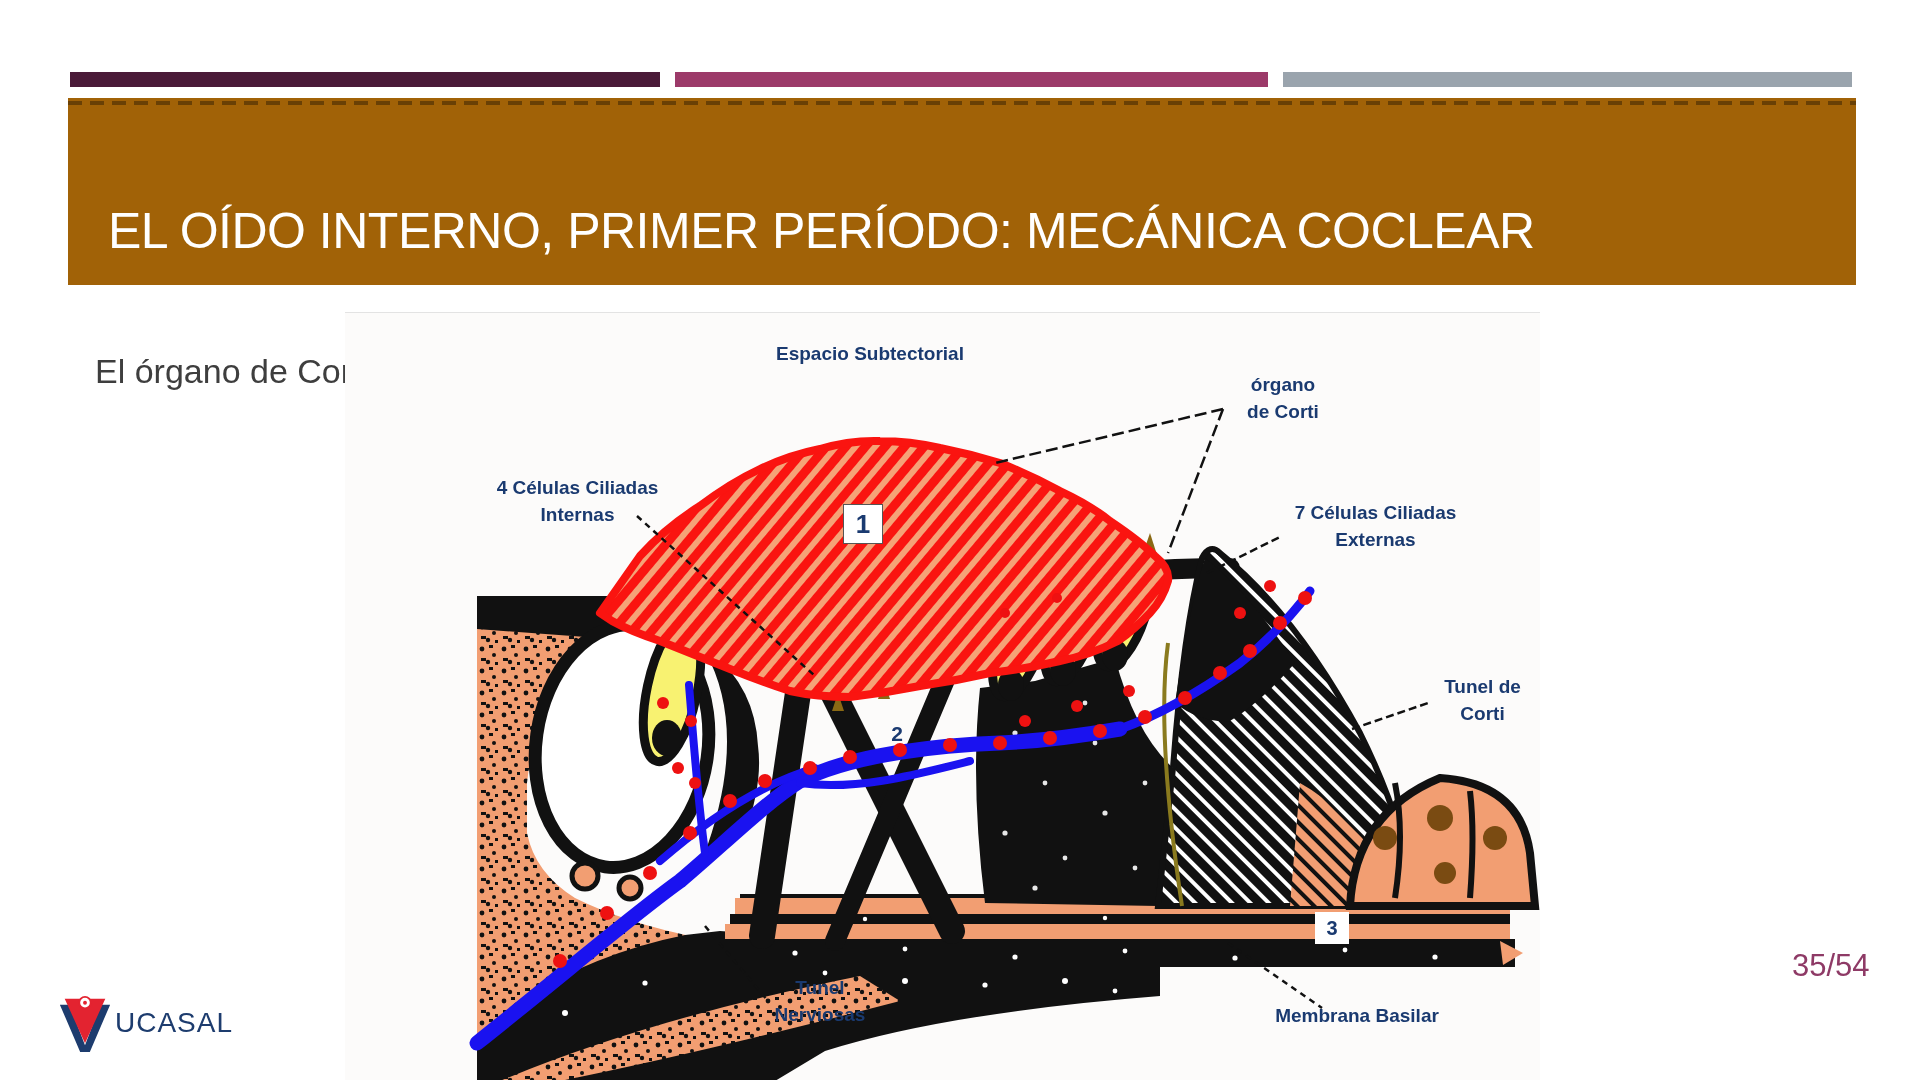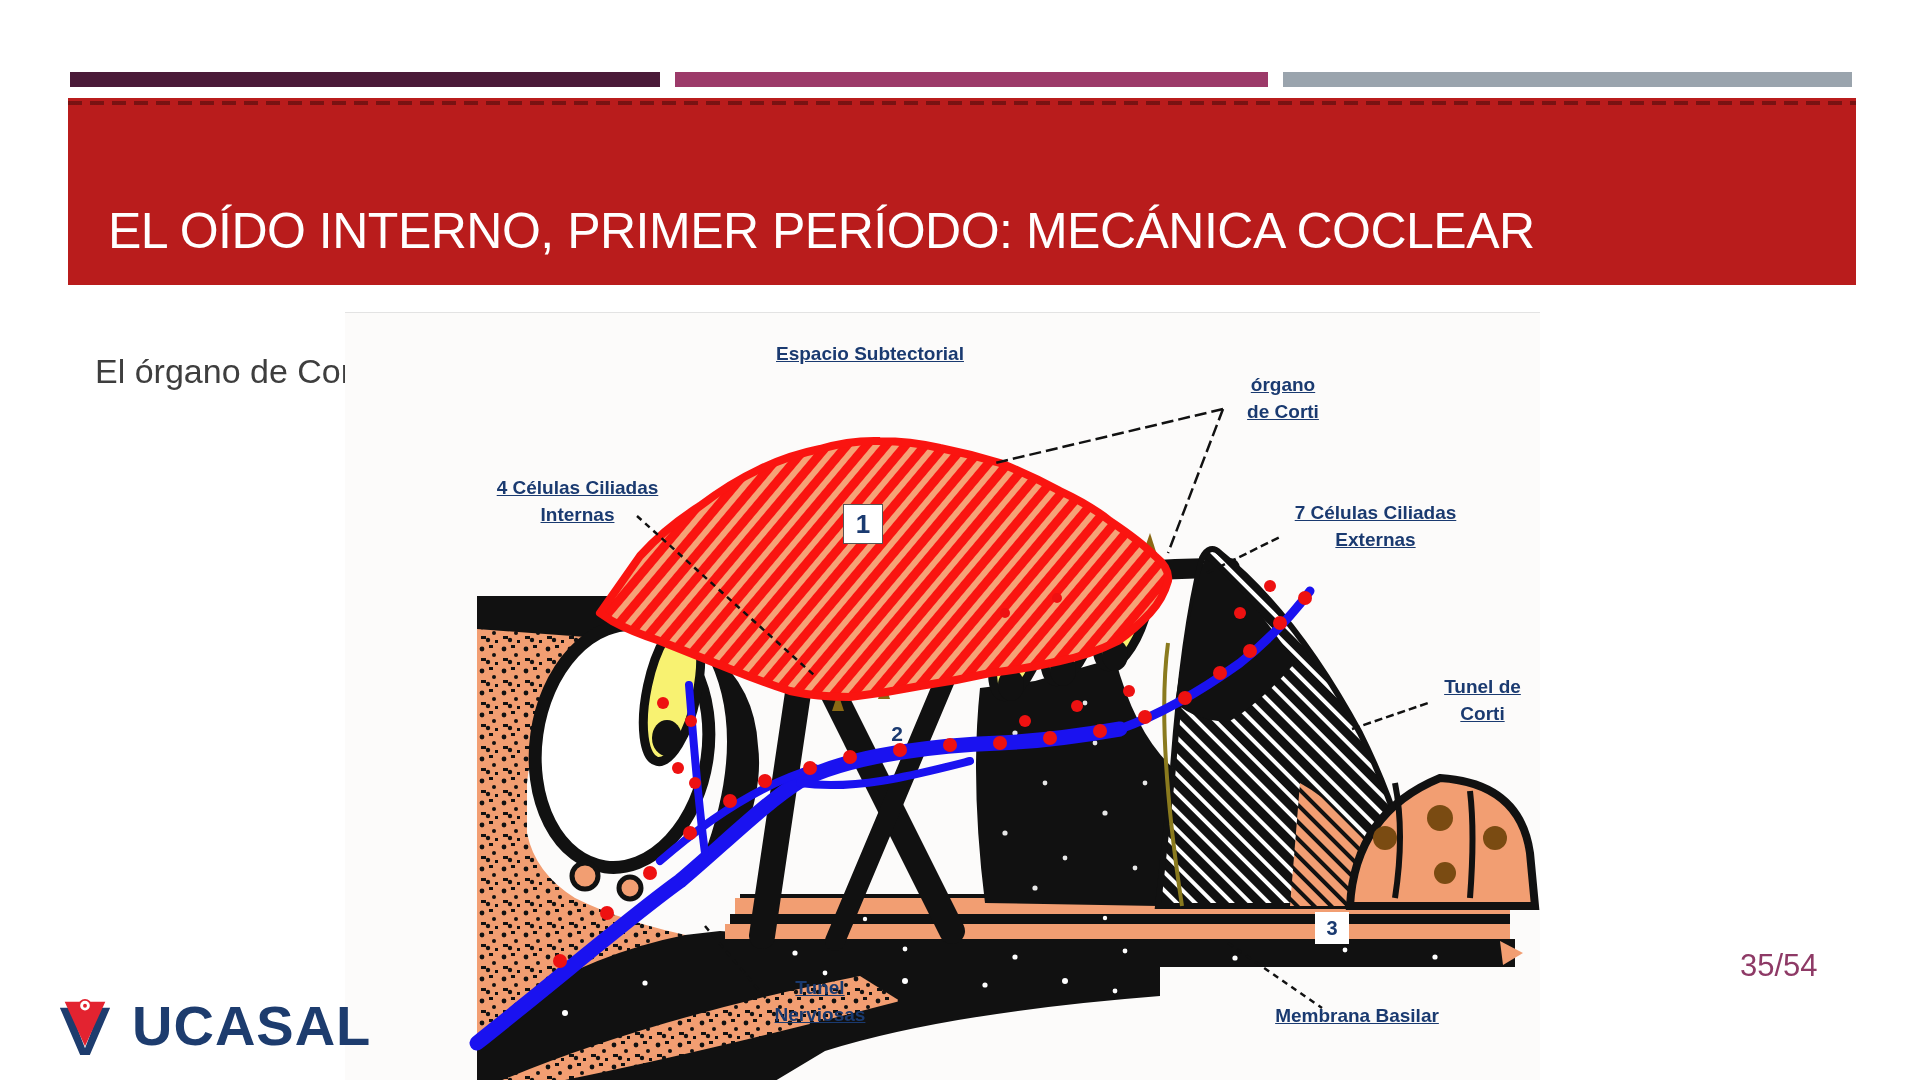--- a/index.html
+++ b/index.html
@@ -8,21 +8,21 @@
     background:#ffffff;font-family:"Liberation Sans",sans-serif;
   }
   
   .accent-bar{position:absolute;top:72px;height:15px;}
   .bar1{left:70px;width:590px;background:#4a1a38;}
   .bar2{left:675px;width:593px;background:#9c3a69;}
   .bar3{left:1283px;width:569px;background:#9aa4ad;}
   
   .title-block{
     position:absolute;left:68px;top:98px;width:1788px;height:187px;
-    background:#b91c1c;
+    background:#a16207;
   }
   .title-block::before{
     content:"";position:absolute;left:0;top:3px;right:0;height:4px;
     background:repeating-linear-gradient(90deg,rgba(0,0,0,.35) 0 14px,rgba(0,0,0,0) 14px 22px);
   }
   .title-text{
     position:absolute;left:40px;top:104px;color:#ffffff;
     font-size:50px;letter-spacing:-0.5px;font-weight:400;white-space:nowrap;
   }
   .body-heading{
@@ -30,43 +30,43 @@
   }
   
   .diagram-area{
     position:absolute;left:345px;top:312px;width:1195px;height:768px;
     background:#fcfbfa;border-top:1px solid #e3e3e3;
   }
   .diagram-area svg{display:block;}
   
   .dlabel{
     position:absolute;color:#1a3a70;font-weight:bold;font-size:19px;
-    text-align:center;line-height:1.4;text-decoration:underline;
+    text-align:center;line-height:1.4;
   }
   .lbl-espacio{left:740px;top:341px;width:260px;}
   .lbl-organo{left:1218px;top:372px;width:130px;}
   .lbl-internas{left:455px;top:475px;width:245px;}
   .lbl-externas{left:1258px;top:500px;width:235px;}
   .lbl-tunel{left:1420px;top:674px;width:125px;}
   .lbl-fibras{left:735px;top:975px;width:170px;}
   .lbl-membrana{left:1232px;top:1003px;width:250px;}
   .marker{
     position:absolute;color:#1a3a70;font-weight:bold;text-align:center;
   }
   .marker-1{left:843px;top:504px;width:40px;height:40px;background:#ffffff;
     border:1.5px solid #555;font-size:26px;line-height:38px;box-sizing:border-box;}
   .marker-2{left:882px;top:722px;width:30px;font-size:21px;}
   .marker-3{left:1315px;top:912px;width:34px;height:32px;background:#ffffff;
     font-size:20px;line-height:32px;}
   
   .page-number{
-    position:absolute;left:1740px;top:948px;font-size:31px;color:#8e3a66;
+    position:absolute;left:1792px;top:948px;font-size:31px;color:#8e3a66;
   }
   .logo{position:absolute;left:56px;top:993px;display:flex;align-items:center;}
-  .logo-text{color:#1d3c6e;font-weight:bold;font-size:56px;letter-spacing:1px;margin-left:18px;}
+  .logo-text{color:#1d3c6e;font-weight:normal;font-size:28px;letter-spacing:1px;margin-left:1px;}
 </style>
 </head>
 <body>
 
 <div class="accent-bar bar1"></div>
 <div class="accent-bar bar2"></div>
 <div class="accent-bar bar3"></div>
 
 <div class="title-block">
   <div class="title-text">EL OÍDO INTERNO, PRIMER PERÍODO: MECÁNICA COCLEAR</div>

